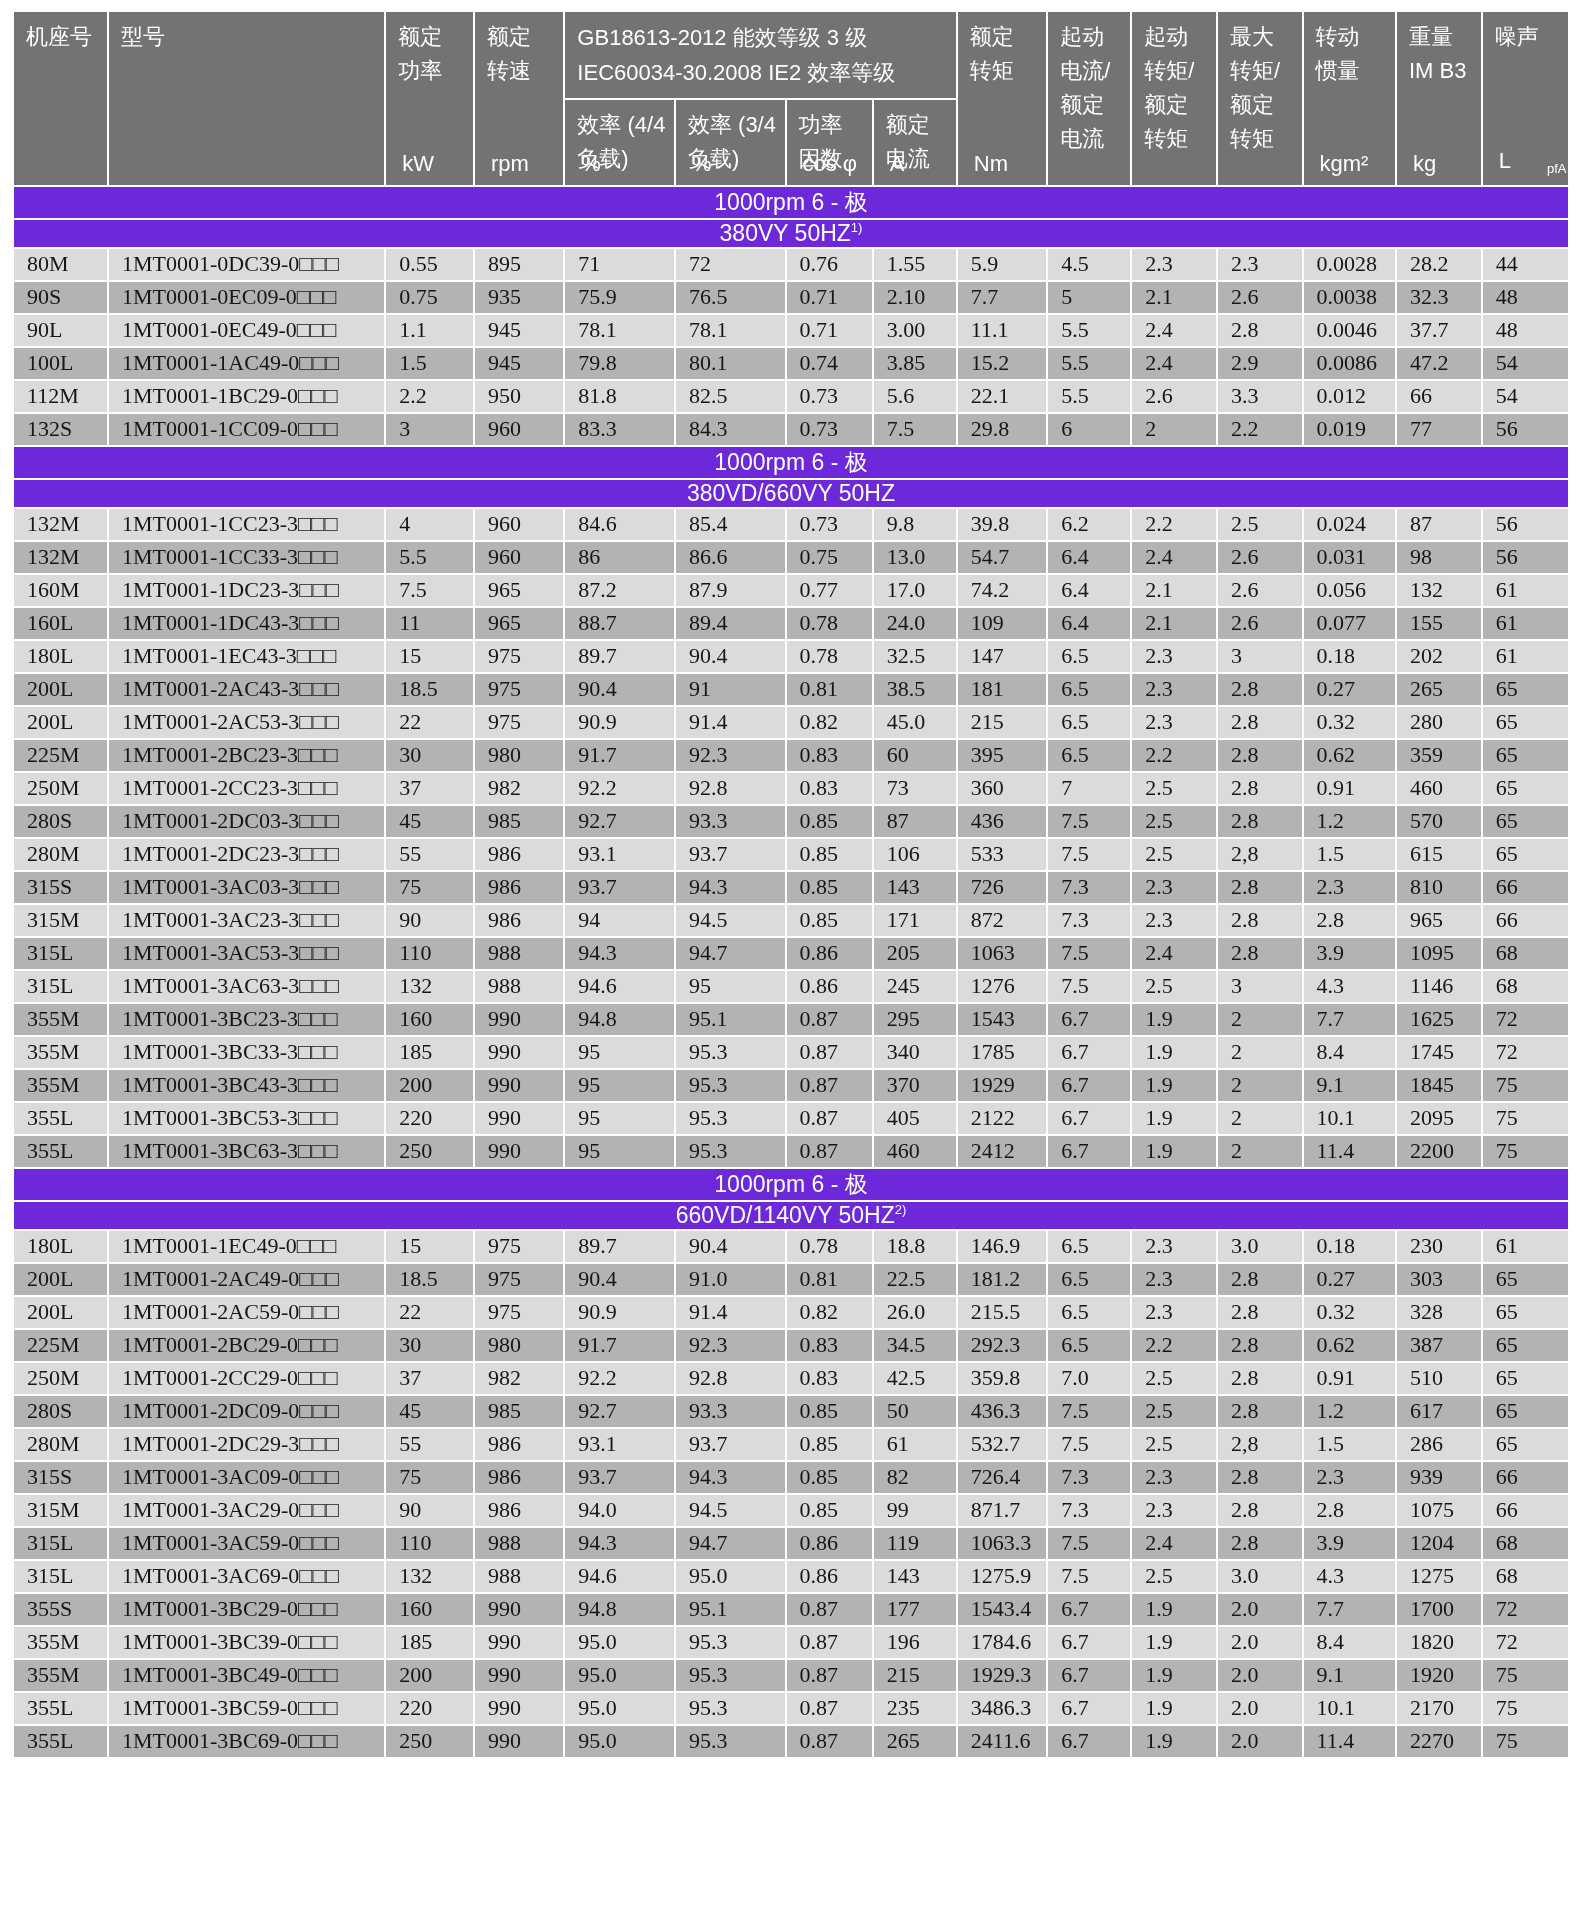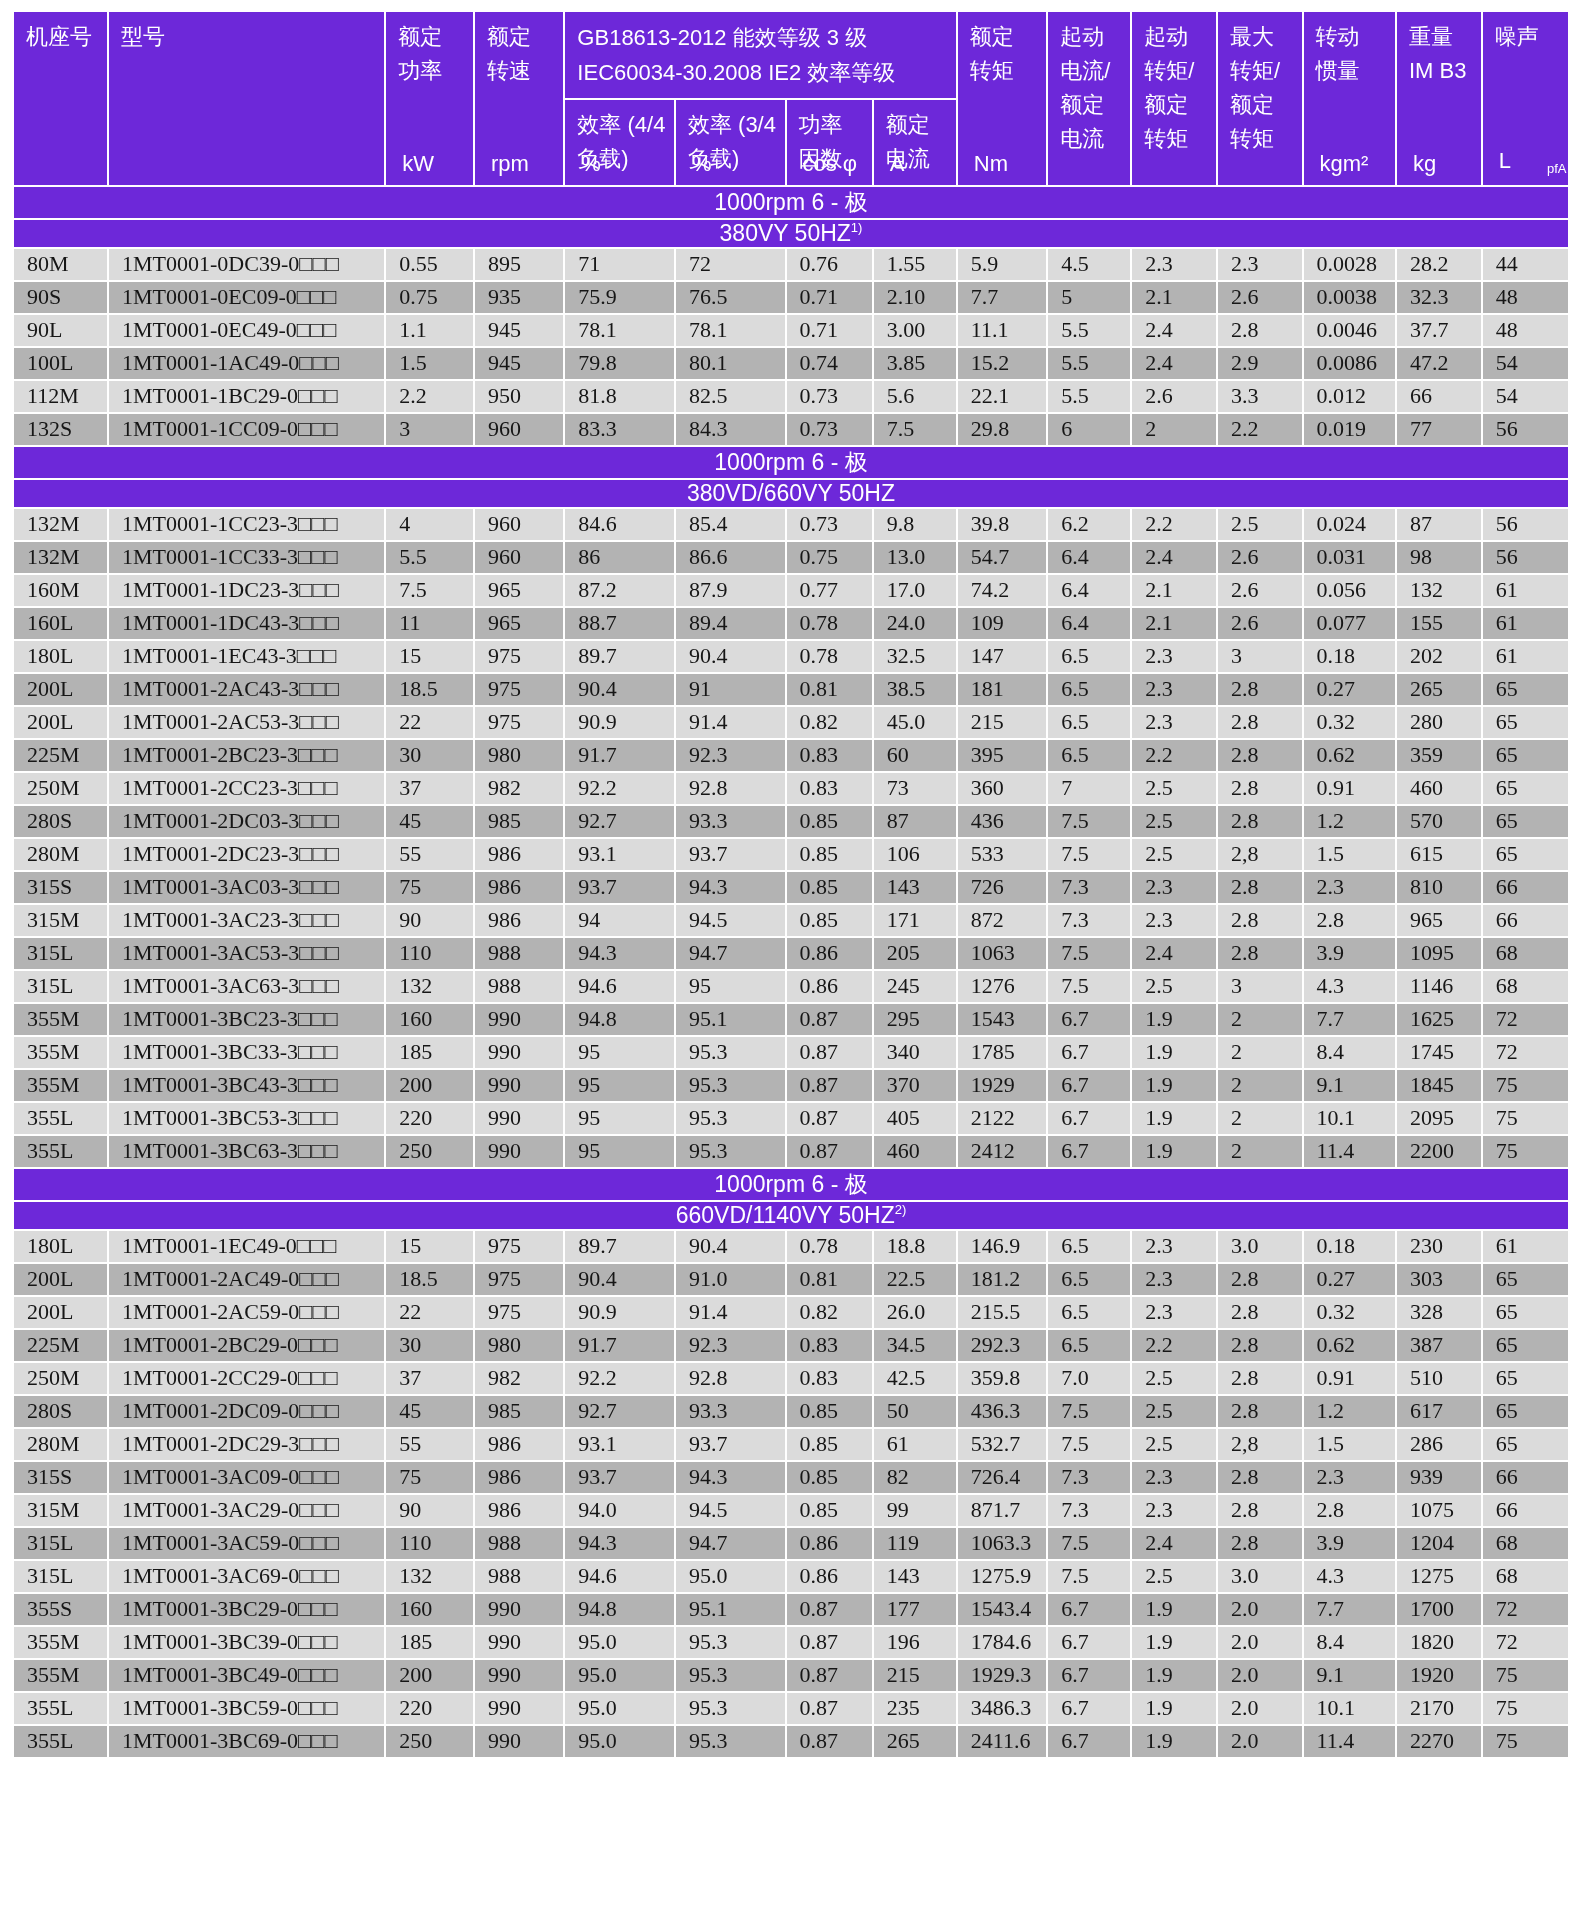--- a/index.html
+++ b/index.html
@@ -37,21 +37,21 @@
   col.c-amp    { width: 5.4%; }
   col.c-nm     { width: 5.8%; }
   col.c-isin   { width: 5.4%; }
   col.c-tstn   { width: 5.5%; }
   col.c-tmax   { width: 5.5%; }
   col.c-j      { width: 6.0%; }
   col.c-wt     { width: 5.5%; }
   col.c-noise  { width: 5.6%; }
 
   thead th {
-    background: #6d28d9;
+    background: #737373;
     color: #ffffff;
     font-size: 22px;
     font-weight: normal;
     text-align: left;
     vertical-align: top;
     padding: 8px 4px 8px 12px;
     position: relative;
     line-height: 1.55;
   }
   thead tr.h-top { height: 80px; }

